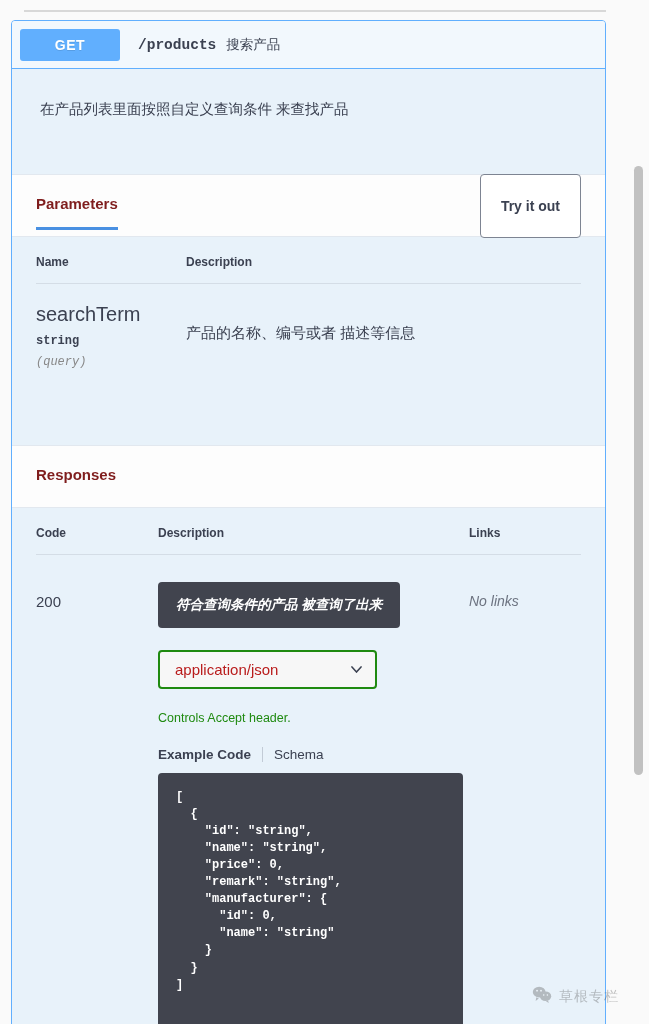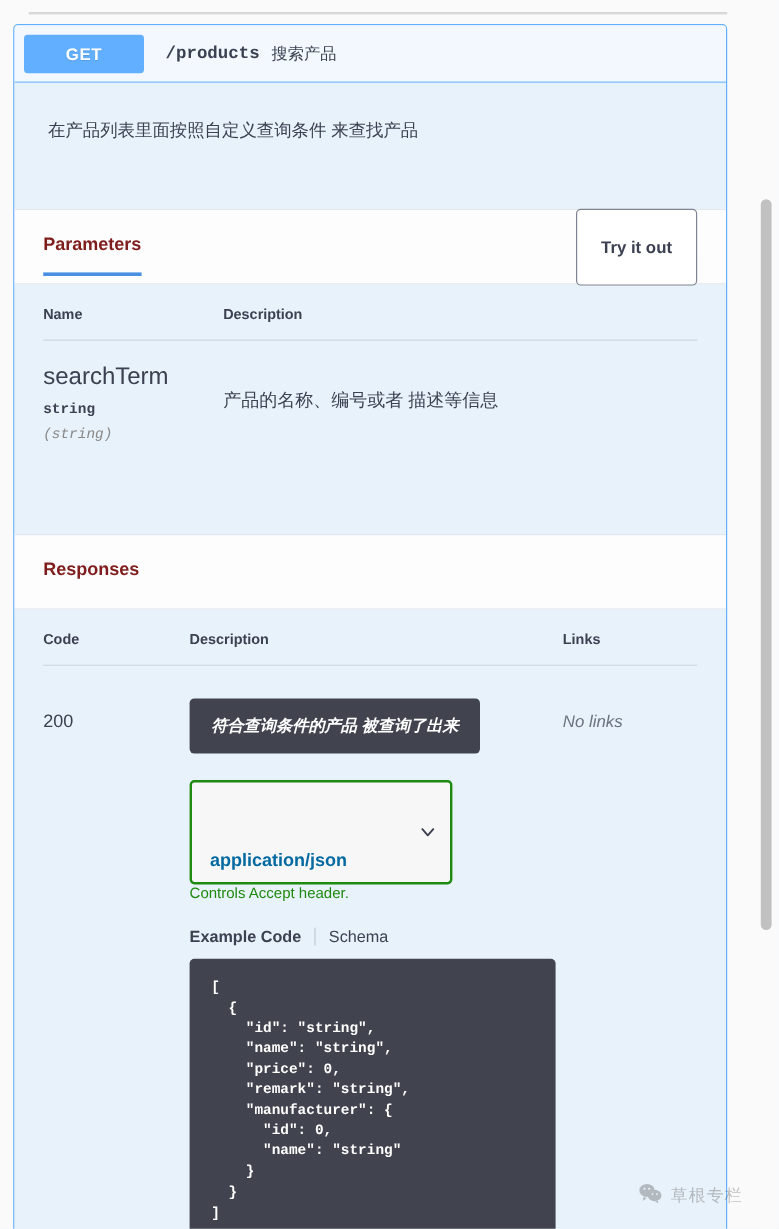--- a/index.html
+++ b/index.html
@@ -210,32 +210,31 @@
     justify-content: space-between;
     min-width: 219px;
     border: 2px solid #1f8a10;
     border-radius: 4px;
     background: #f7f7f7;
     padding: 9px 12px 9px 15px;
     cursor: pointer;
   }
   .media-select-label {
     font-size: 15px;
-    font-weight: 700;
-    color: #0369a1;
-    margin-top: 48px;
+    font-weight: 400;
+    color: #b91c1c;
   }
   .chevron {
     width: 13px;
     height: 13px;
     margin-left: 26px;
     display: inline-block;
   }
   .media-hint {
-    margin-top: 0;
+    margin-top: 22px;
     font-size: 12.5px;
     color: #1f8a10;
   }
 
   .ex-tabs {
     margin-top: 22px;
     display: flex;
     align-items: center;
     font-size: 13.5px;
   }
@@ -327,21 +326,21 @@
         <tr>
           <th class="col-name">Name</th>
           <th>Description</th>
         </tr>
       </thead>
       <tbody>
         <tr>
           <td class="col-name">
             <div class="param-name">searchTerm</div>
             <div class="param-type">string</div>
-            <div class="param-in">(string)</div>
+            <div class="param-in">(query)</div>
           </td>
           <td>
             <div class="param-desc">产品的名称、编号或者 描述等信息</div>
           </td>
         </tr>
       </tbody>
     </table>
   </div>
   <div class="params-pad"></div>
 

